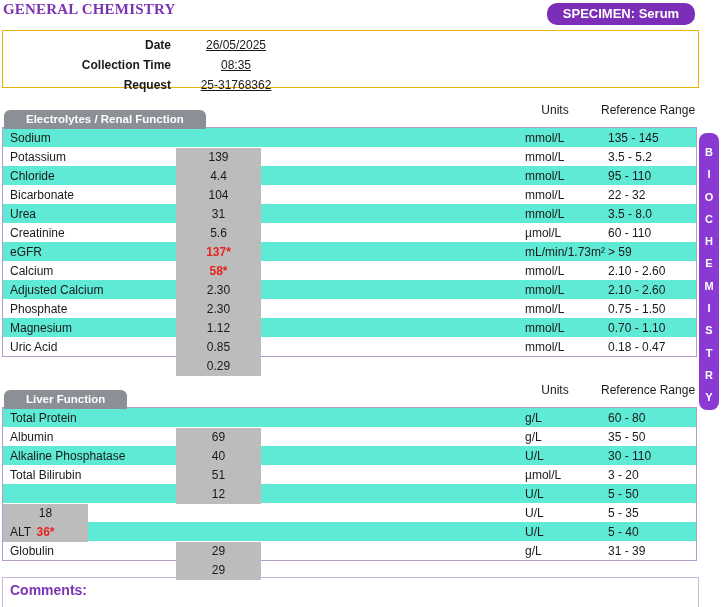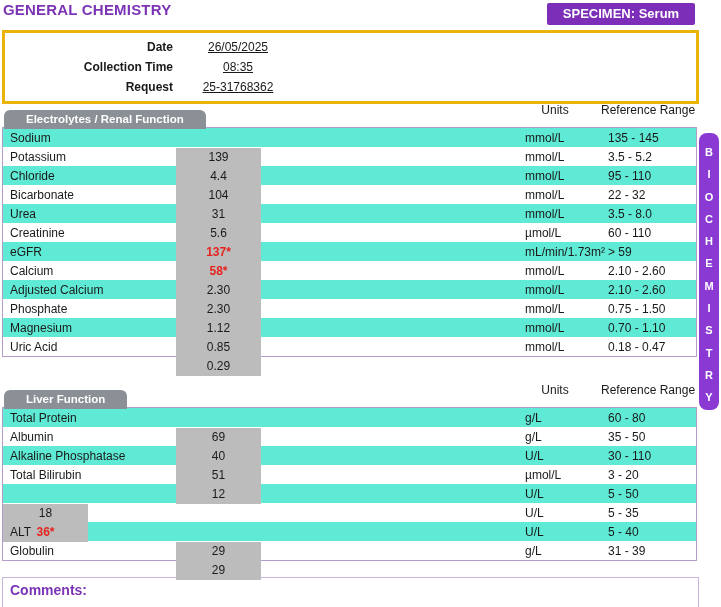--- a/index.html
+++ b/index.html
@@ -1,28 +1,28 @@
 <!DOCTYPE html>
 <html style="--accent: #7b34b5; --accent-dark: #7d2eb8; --valuecol: #bcbcbc; --alert: #e6231e;"><head>
 <meta charset="utf-8">
 <style>
   html,body { margin:0; padding:0; background:#fff; }
   body { font-family:"Liberation Sans", sans-serif; color:#1a1a1a; }
   .page { position:relative; width:721px; height:607px; background:#fff; overflow:hidden; }
 
   
   .page-title { position:absolute; left:3px; top:1px; font-size:15px; font-weight:bold;
-                color:var(--accent,#7b34b5); letter-spacing:.2px; }
+                color:var(--accent,#7b34b5); letter-spacing:.2px;font-family:Liberation Serif, serif; }
   .specimen-badge { position:absolute; left:547px; top:3px; width:148px; height:22px;
                     background:var(--accent-dark,#7d2eb8); color:#fff; font-weight:bold;
-                    font-size:13px; text-align:center; line-height:22px; border-radius:2px; }
-
-  
-  .info-box { position:absolute; left:2px; top:30px; width:697px; height:74px;
-              border:3px solid #eab308; box-sizing:border-box; padding-top:4px; background:#fff; }
+                    font-size:13px; text-align:center; line-height:22px; border-radius:10px; }
+
+  
+  .info-box { position:absolute; left:2px; top:30px; width:697px; height:58px;
+              border:1px solid #eab308; box-sizing:border-box; padding-top:4px; background:#fff; }
   .info-row { display:flex; height:20px; align-items:center; font-size:12px; }
   .info-label { width:168px; text-align:right; font-weight:bold; white-space:nowrap; }
   .info-value { width:130px; text-align:center; white-space:nowrap;text-decoration:underline; }
 
   
   .section { position:absolute; left:0; width:721px; }
   .colhead-row { position:absolute; left:2px; top:2px; width:695px; height:16px;
                  display:flex; font-weight:normal; font-size:12px; }
   .section-tab { position:absolute; left:4px; top:9px; height:19px; line-height:19px;
                  background:#8a9096; color:#fff; font-weight:bold; font-size:11.5px;

